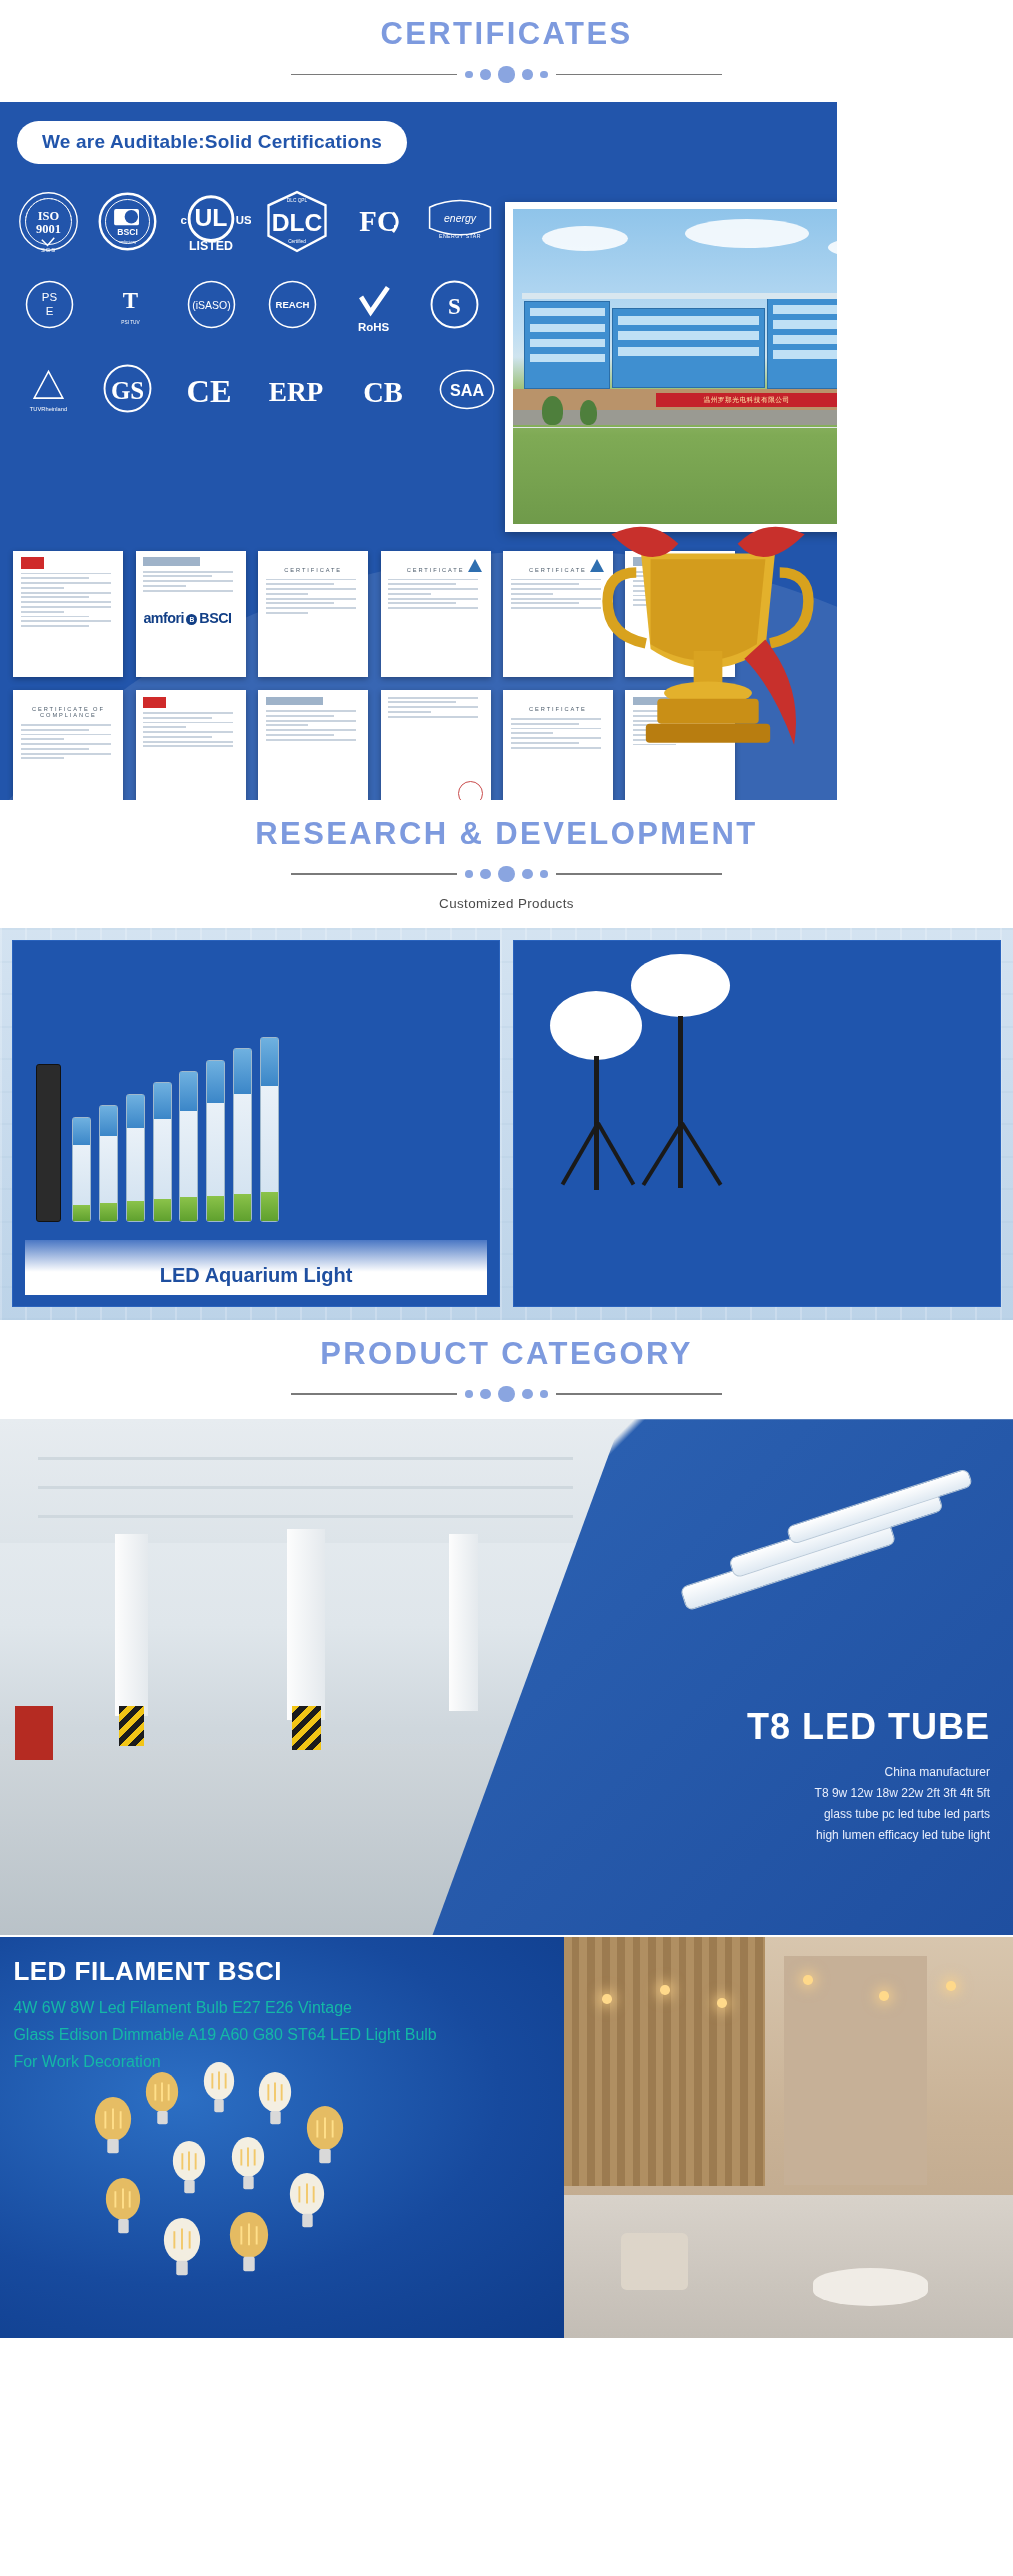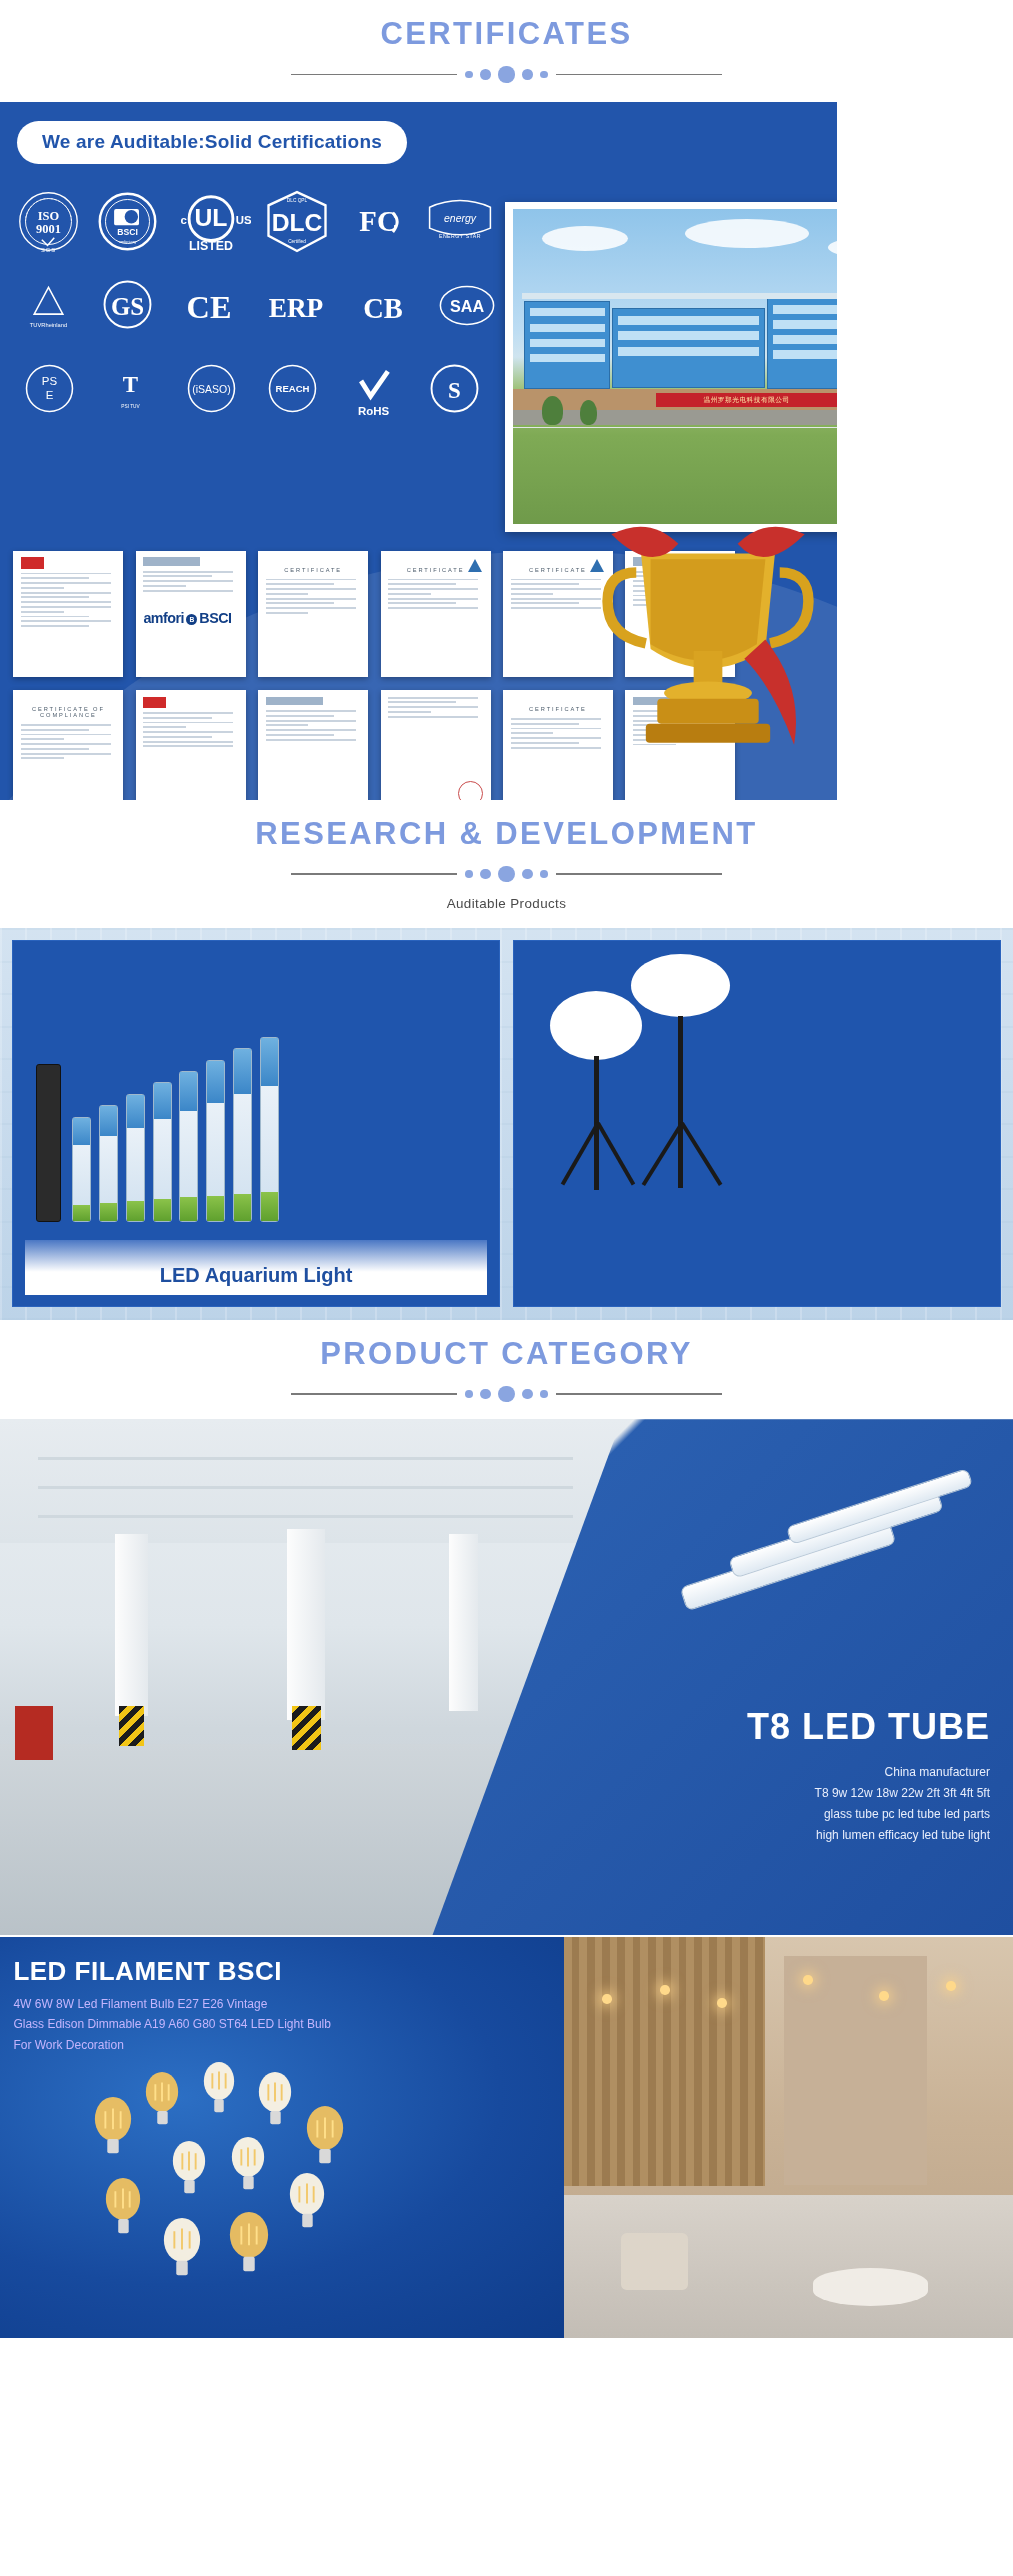--- a/index.html
+++ b/index.html
@@ -154,22 +154,22 @@
              background:radial-gradient(ellipse at 30% 40%, #2c6fc4 0%, #174a9e 55%, #0e3b89 100%); }
   .fil-right{ position:absolute; right:0; top:0; width:449px; height:401px;
     background:linear-gradient(#d8c6ae 0%, #c9b296 45%, #b9a287 100%); overflow:hidden; }
   .fr-panel{ position:absolute; background:#b08f62; }
   .fr-floor{ position:absolute; left:0; right:0; bottom:0; height:143px;
              background:linear-gradient(#d8d2ca,#c3bdb5); }
   .fr-lamp{ position:absolute; width:9.6px; height:9.6px; border-radius:50%;
             background:#ffd98a; box-shadow:0 0 11.5px 4.8px rgba(255,214,138,.55); }
   .fil-title{ position:absolute; left:13.4px; top:19px; color:#fff;
               font-size:26px; font-weight:700; letter-spacing:0.5px; }
-  .fil-sub{ position:absolute; left:13.4px; top:57px; color:#c4b5fd;
-            font-size:12px; line-height:1.7; }
+  .fil-sub{ position:absolute; left:13.4px; top:57px; color:#14b8a6;
+            font-size:16px; line-height:1.7; }
   .bulb{ position:absolute; }
 </style>
 </head>
 <body>
 
 <div class="page">
 
   <div class="section-head">
     <div class="title">CERTIFICATES</div>
     <div class="deco">
@@ -242,20 +242,60 @@
             <path d="M8 20 q32 -14 64 0 l0 22 q-32 14 -64 0 Z" fill="none" stroke="#fff" stroke-width="1.6"></path>
             <text x="40" y="35" fill="#fff" font-size="11" text-anchor="middle" font-style="italic">energy</text>
             <text x="40" y="52" fill="#fff" font-size="5.5" text-anchor="middle" letter-spacing=".5">ENERGY STAR</text>
           </svg>
         </div>
       </div>
 
       <div class="badge-row">
         <div class="badge">
           <svg width="71" height="67" viewBox="0 0 74 70">
+            <circle cx="37" cy="34" r="24" fill="none" stroke="#fff" stroke-width="1.6"></circle>
+            <text x="37" y="30" fill="#fff" font-size="12" text-anchor="middle">PS</text>
+            <text x="37" y="45" fill="#fff" font-size="12" text-anchor="middle">E</text>
+          </svg>
+        </div>
+        <div class="badge">
+          <svg width="71" height="67" viewBox="0 0 74 70">
+            <text x="37" y="38" fill="#fff" font-size="24" font-weight="bold" text-anchor="middle" font-family="Liberation Serif, serif">T</text>
+            <text x="37" y="54" fill="#fff" font-size="5" text-anchor="middle">PSI TUV</text>
+          </svg>
+        </div>
+        <div class="badge">
+          <svg width="71" height="67" viewBox="0 0 74 70">
+            <circle cx="37" cy="34" r="24" fill="none" stroke="#fff" stroke-width="1.6"></circle>
+            <text x="37" y="39" fill="#fff" font-size="11" text-anchor="middle">(iSASO)</text>
+          </svg>
+        </div>
+        <div class="badge">
+          <svg width="71" height="67" viewBox="0 0 74 70">
+            <circle cx="37" cy="34" r="24" fill="none" stroke="#fff" stroke-width="1.6"></circle>
+            <text x="37" y="38" fill="#fff" font-size="10" font-weight="bold" text-anchor="middle">REACH</text>
+          </svg>
+        </div>
+        <div class="badge">
+          <svg width="71" height="67" viewBox="0 0 74 70">
+            <path d="M24 26 l10 16 l18 -26" fill="none" stroke="#fff" stroke-width="5"></path>
+            <text x="37" y="62" fill="#fff" font-size="12" font-weight="bold" text-anchor="middle">RoHS</text>
+          </svg>
+        </div>
+        <div class="badge">
+          <svg width="71" height="67" viewBox="0 0 74 70">
+            <circle cx="37" cy="34" r="24" fill="none" stroke="#fff" stroke-width="2"></circle>
+            <text x="37" y="44" fill="#fff" font-size="24" font-weight="bold" text-anchor="middle" font-family="Liberation Serif, serif">S</text>
+          </svg>
+        </div>
+      </div>
+
+      <div class="badge-row">
+        <div class="badge">
+          <svg width="71" height="67" viewBox="0 0 74 70">
             <path d="M37 16 L52 44 L22 44 Z" fill="none" stroke="#fff" stroke-width="1.6"></path>
             <text x="37" y="57" fill="#fff" font-size="6" text-anchor="middle">TUVRheinland</text>
           </svg>
         </div>
         <div class="badge">
           <svg width="71" height="67" viewBox="0 0 74 70">
             <circle cx="37" cy="34" r="24" fill="none" stroke="#fff" stroke-width="2"></circle>
             <text x="37" y="45" fill="#fff" font-size="26" font-weight="bold" text-anchor="middle" font-family="Liberation Serif, serif">GS</text>
           </svg>
         </div>
@@ -271,60 +311,20 @@
         </div>
         <div class="badge">
           <svg width="76" height="67" viewBox="0 0 80 70">
             <text x="40" y="48" fill="#fff" font-size="30" font-weight="bold" text-anchor="middle" font-family="Liberation Serif, serif">CB</text>
           </svg>
         </div>
         <div class="badge">
           <svg width="76" height="67" viewBox="0 0 80 70">
             <ellipse cx="40" cy="35" rx="28" ry="20" fill="none" stroke="#fff" stroke-width="1.6"></ellipse>
             <text x="40" y="42" fill="#fff" font-size="17" font-weight="bold" text-anchor="middle">SAA</text>
-          </svg>
-        </div>
-      </div>
-
-      <div class="badge-row">
-        <div class="badge">
-          <svg width="71" height="67" viewBox="0 0 74 70">
-            <circle cx="37" cy="34" r="24" fill="none" stroke="#fff" stroke-width="1.6"></circle>
-            <text x="37" y="30" fill="#fff" font-size="12" text-anchor="middle">PS</text>
-            <text x="37" y="45" fill="#fff" font-size="12" text-anchor="middle">E</text>
-          </svg>
-        </div>
-        <div class="badge">
-          <svg width="71" height="67" viewBox="0 0 74 70">
-            <text x="37" y="38" fill="#fff" font-size="24" font-weight="bold" text-anchor="middle" font-family="Liberation Serif, serif">T</text>
-            <text x="37" y="54" fill="#fff" font-size="5" text-anchor="middle">PSI TUV</text>
-          </svg>
-        </div>
-        <div class="badge">
-          <svg width="71" height="67" viewBox="0 0 74 70">
-            <circle cx="37" cy="34" r="24" fill="none" stroke="#fff" stroke-width="1.6"></circle>
-            <text x="37" y="39" fill="#fff" font-size="11" text-anchor="middle">(iSASO)</text>
-          </svg>
-        </div>
-        <div class="badge">
-          <svg width="71" height="67" viewBox="0 0 74 70">
-            <circle cx="37" cy="34" r="24" fill="none" stroke="#fff" stroke-width="1.6"></circle>
-            <text x="37" y="38" fill="#fff" font-size="10" font-weight="bold" text-anchor="middle">REACH</text>
-          </svg>
-        </div>
-        <div class="badge">
-          <svg width="71" height="67" viewBox="0 0 74 70">
-            <path d="M24 26 l10 16 l18 -26" fill="none" stroke="#fff" stroke-width="5"></path>
-            <text x="37" y="62" fill="#fff" font-size="12" font-weight="bold" text-anchor="middle">RoHS</text>
-          </svg>
-        </div>
-        <div class="badge">
-          <svg width="71" height="67" viewBox="0 0 74 70">
-            <circle cx="37" cy="34" r="24" fill="none" stroke="#fff" stroke-width="2"></circle>
-            <text x="37" y="44" fill="#fff" font-size="24" font-weight="bold" text-anchor="middle" font-family="Liberation Serif, serif">S</text>
           </svg>
         </div>
       </div>
     </div>
 
     <div class="factory-photo">
       <div class="factory-inner">
         <div class="cloud" style="left:29px;top:17px;width:86px;height:25px;"></div>
         <div class="cloud" style="left:172px;top:9.6px;width:124px;height:29px;"></div>
         <div class="cloud" style="left:315px;top:27px;width:105px;height:23px;"></div>
@@ -514,21 +514,21 @@
       <span class="line"></span>
       <span class="dots">
         <span class="d d1"></span>
         <span class="d d2"></span>
         <span class="d d3"></span>
         <span class="d d4"></span>
         <span class="d d5"></span>
       </span>
       <span class="line"></span>
     </div>
-    <div class="subhead">Auditable Products</div>
+    <div class="subhead">Customized Products</div>
   </div>
 
   <div class="rd-strip">
     <div class="rd-bg-tex"></div>
     <div class="rd-cards">
 
       <div class="rd-card">
         <div class="photo">
           <div class="tube" style="left:23px;bottom:23px;width:25px;height:158px;background:#2b2b2b;border-color:#111;"></div>
           <div class="tube" style="left:59px;bottom:23px;width:19px;height:105px;">

